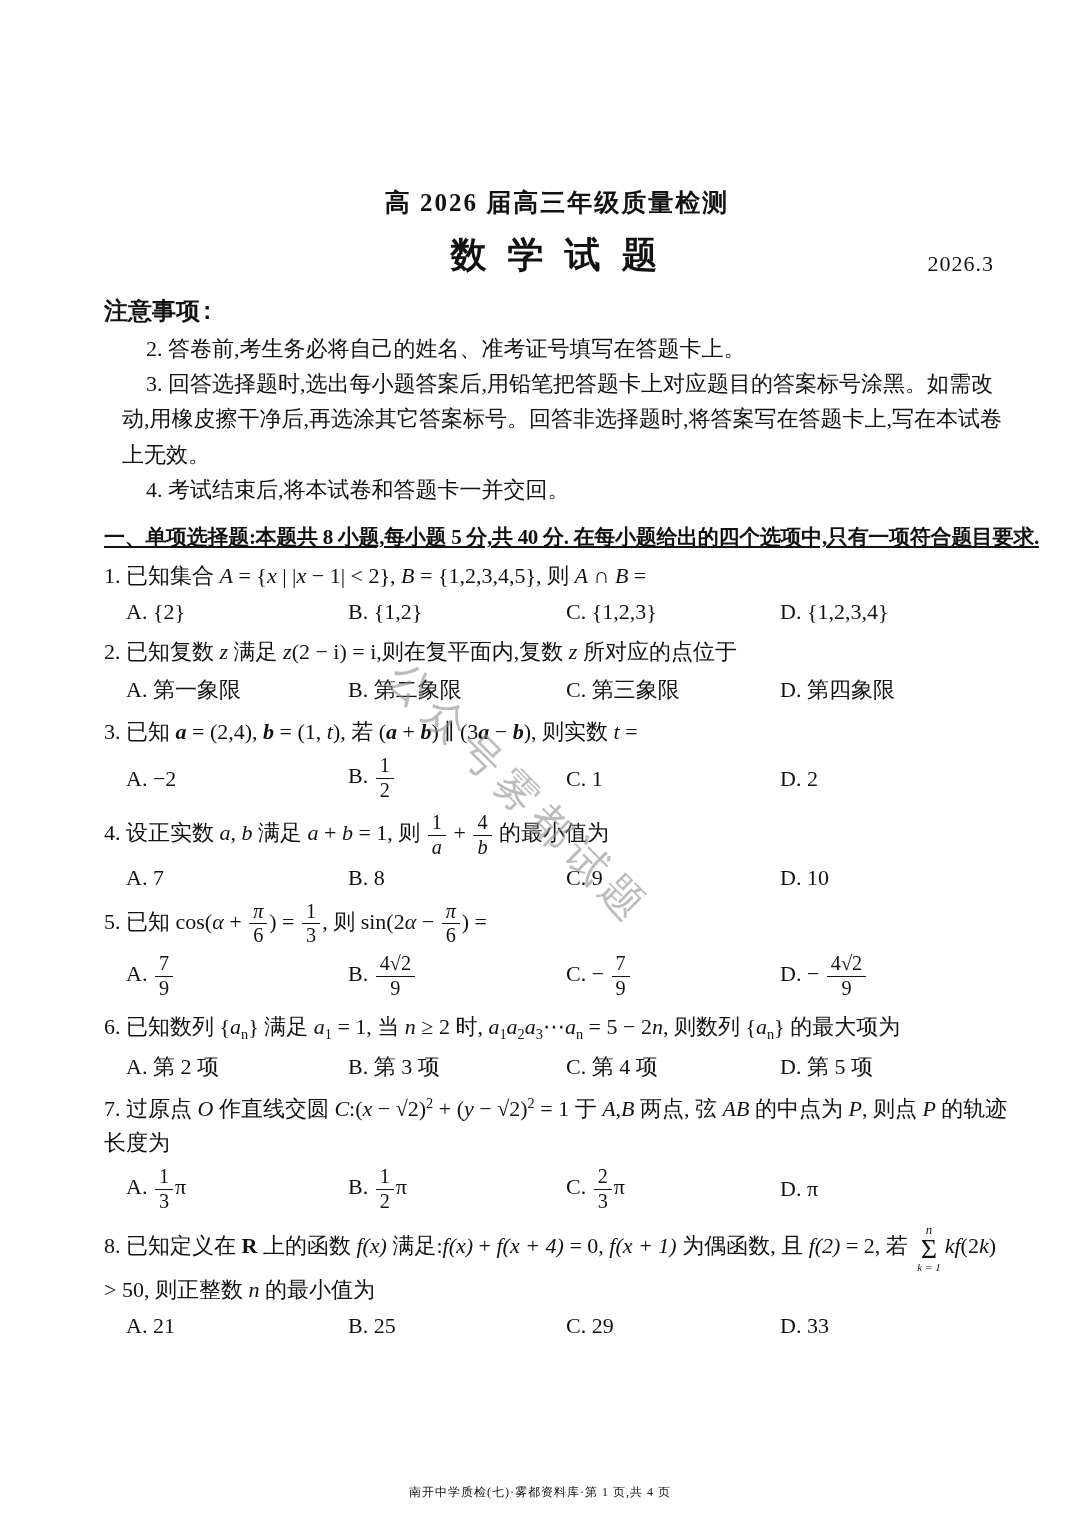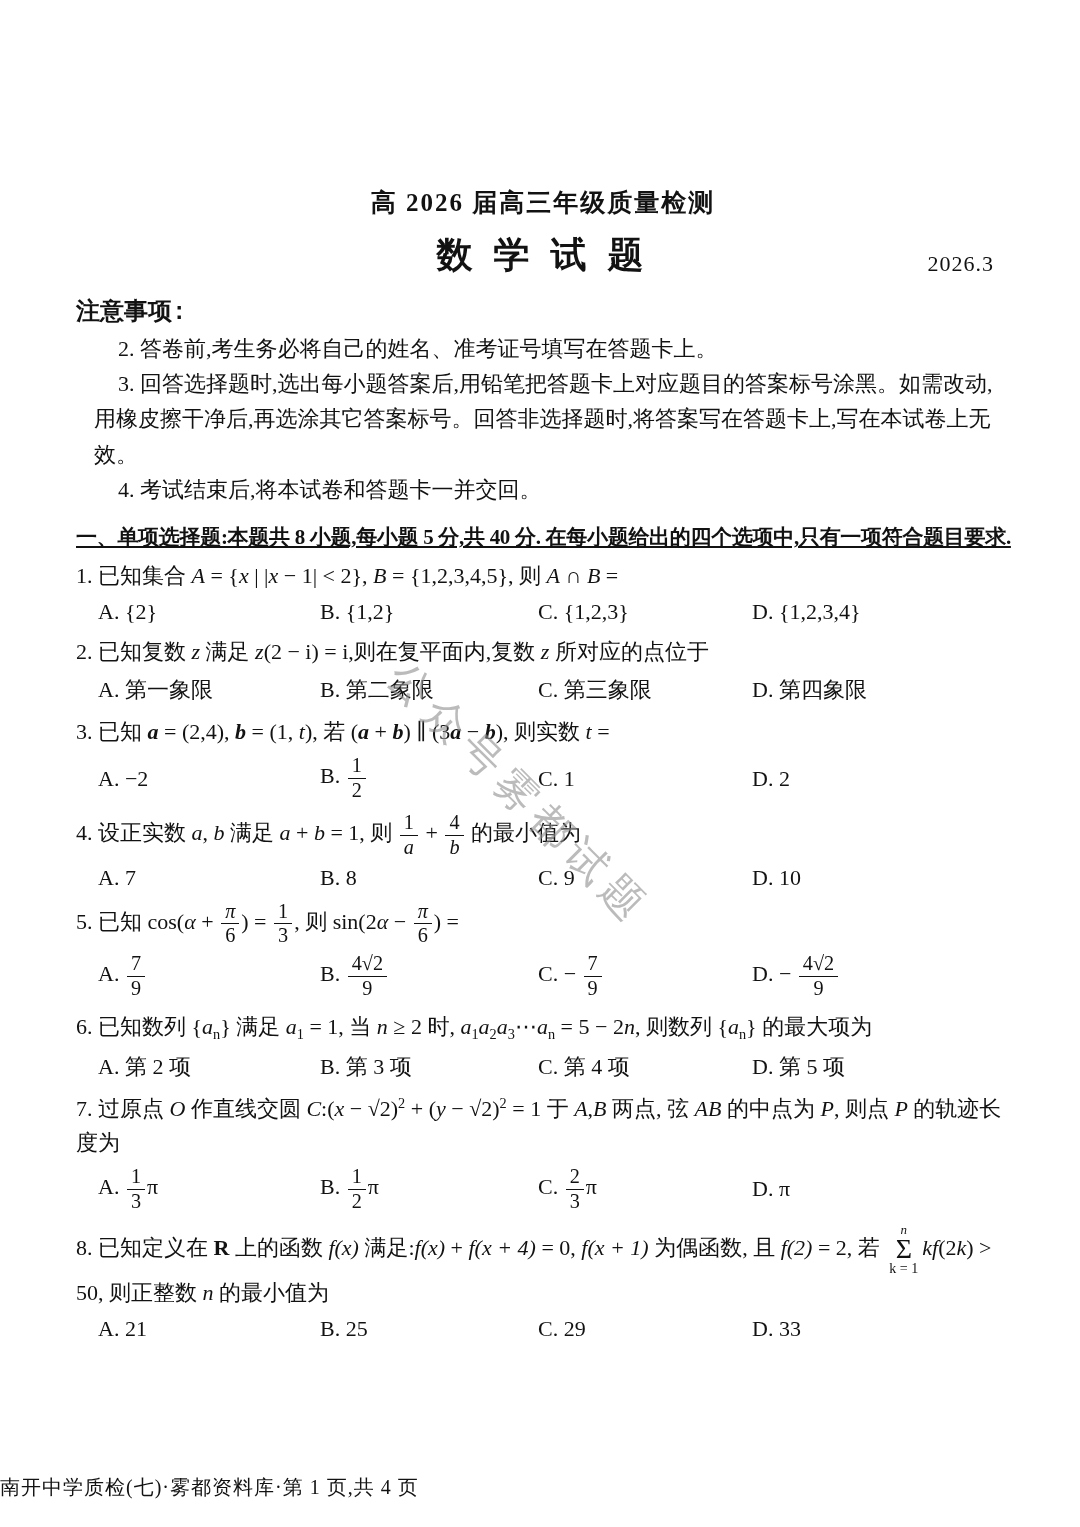--- a/index.html
+++ b/index.html
@@ -2,21 +2,21 @@
 <html><head>
 <meta charset="utf-8">
 <style>
   html, body { margin:0; padding:0; }
   body {
     width:1080px; height:1527px;
     background:#ffffff; color:#121212;
     font-family:"Liberation Serif","DejaVu Serif",serif;
     position:relative; overflow:hidden;
   }
-  .page-inner { padding:186px 70px 0 76px; position:relative; }
+  .page-inner { padding:186px 70px 0 76px; position:relative;margin-left:28px; }
 
   .title { text-align:center; font-size:25px; font-weight:bold; margin:0; letter-spacing:2px; }
   .subject-row { position:relative; text-align:center; margin-top:12px; height:48px; }
   .subject { font-size:36px; font-weight:bold; letter-spacing:6px; }
   .date { position:absolute; right:16px; bottom:2px; font-size:22px; letter-spacing:1px; }
 
   .notice-heading { font-size:24px; font-weight:bold; margin:16px 0 4px;font-family:Liberation Mono, monospace; }
   .notice-item { font-size:22px; line-height:1.6; padding-left:18px; text-indent:24px; margin:0; }
 
   .section-heading { font-size:21px; font-weight:bold; margin:16px 0 6px; white-space:nowrap; letter-spacing:-0.3px;text-decoration:underline; }
@@ -37,30 +37,30 @@
   .frac .num { display:block; border-bottom:1.5px solid #121212; padding:0 4px 1px; }
   .frac .den { display:block; padding-top:1px; }
   .frac .it { font-style:italic; }
 
   sup { font-size:0.65em; }
   sub { font-size:0.65em; }
 
   .sum { display:inline-flex; flex-direction:column; align-items:center; vertical-align:middle; line-height:1; margin:0 4px; }
   .sum .top { font-size:13px; font-style:italic; }
   .sum .sig { font-size:28px; line-height:0.95; }
-  .sum .bot { font-size:14px; }
+  .sum .bot { font-size:11px; font-style:italic; }
 
   .watermark {
     position:absolute; left:415px; top:650px;
     transform:rotate(45deg); transform-origin:left top;
     font-size:42px; color:#8f8f8f; opacity:0.6; letter-spacing:8px;
     pointer-events:none; white-space:nowrap;
   }
 
-  .footer { position:absolute; left:0; right:0; bottom:26px; text-align:left; font-size:20px; letter-spacing:1px; }
+  .footer { position:absolute; left:0; right:0; bottom:26px; text-align:center; font-size:12px; letter-spacing:1px; }
 </style>
 </head>
 <body>
 
 <div class="page-inner">
 
   <h1 class="title">高 2026 届高三年级质量检测</h1>
 
   <div class="subject-row">
     <span class="subject">数 学 试 题</span>

